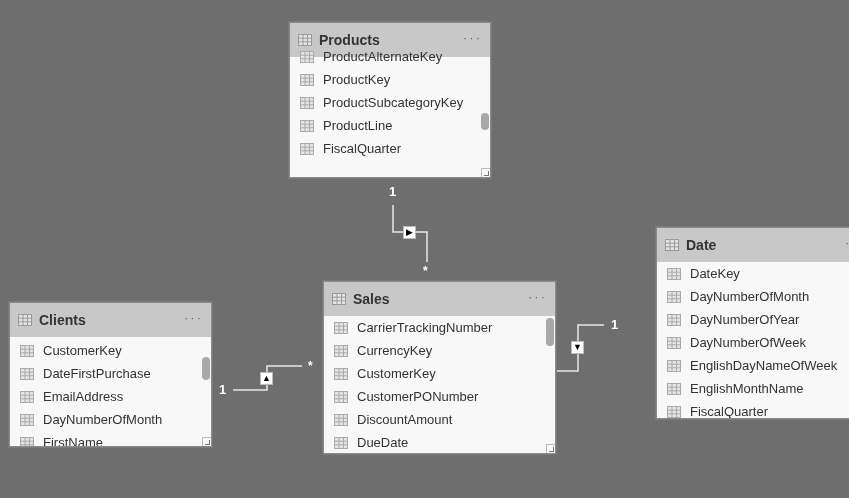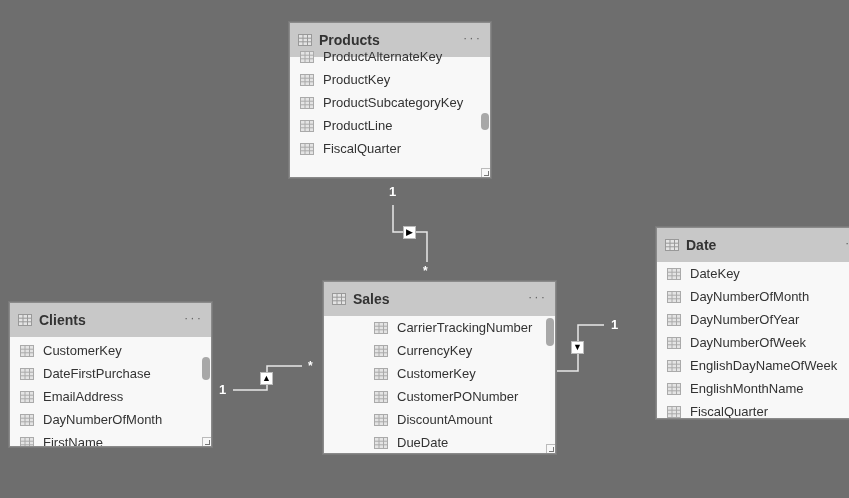--- a/index.html
+++ b/index.html
@@ -174,21 +174,21 @@
 
   <div class="table-card" style="left:323px;top:281px;width:233px;height:173px;">
     <div class="table-header">
       <svg class="hdr-icon" viewBox="0 0 14 12">
           <rect x="0.5" y="0.5" width="13" height="11" fill="#e4e4e4" stroke="#999"></rect>
           <path d="M0.5 4.2H13.5M0.5 7.8H13.5M5 0.5V11.5M9.5 0.5V11.5" stroke="#999"></path>
         </svg>
       <span class="table-title">Sales</span>
       <span class="more-btn">···</span>
     </div>
-    <div class="field-list" style="height:139px;padding-top:0px;margin-left:40px;">
+    <div class="field-list" style="height:139px;padding-top:0px;">
       <div class="field-row">
         <svg class="f-icon" viewBox="0 0 14 12">
             <rect x="0.5" y="0.5" width="13" height="11" fill="#e4e4e4" stroke="#aaa"></rect>
             <path d="M0.5 4.2H13.5M0.5 7.8H13.5M5 0.5V11.5M9.5 0.5V11.5" stroke="#aaa"></path>
           </svg>
         <span>CarrierTrackingNumber</span>
       </div>
       <div class="field-row">
         <svg class="f-icon" viewBox="0 0 14 12">
             <rect x="0.5" y="0.5" width="13" height="11" fill="#e4e4e4" stroke="#aaa"></rect>

